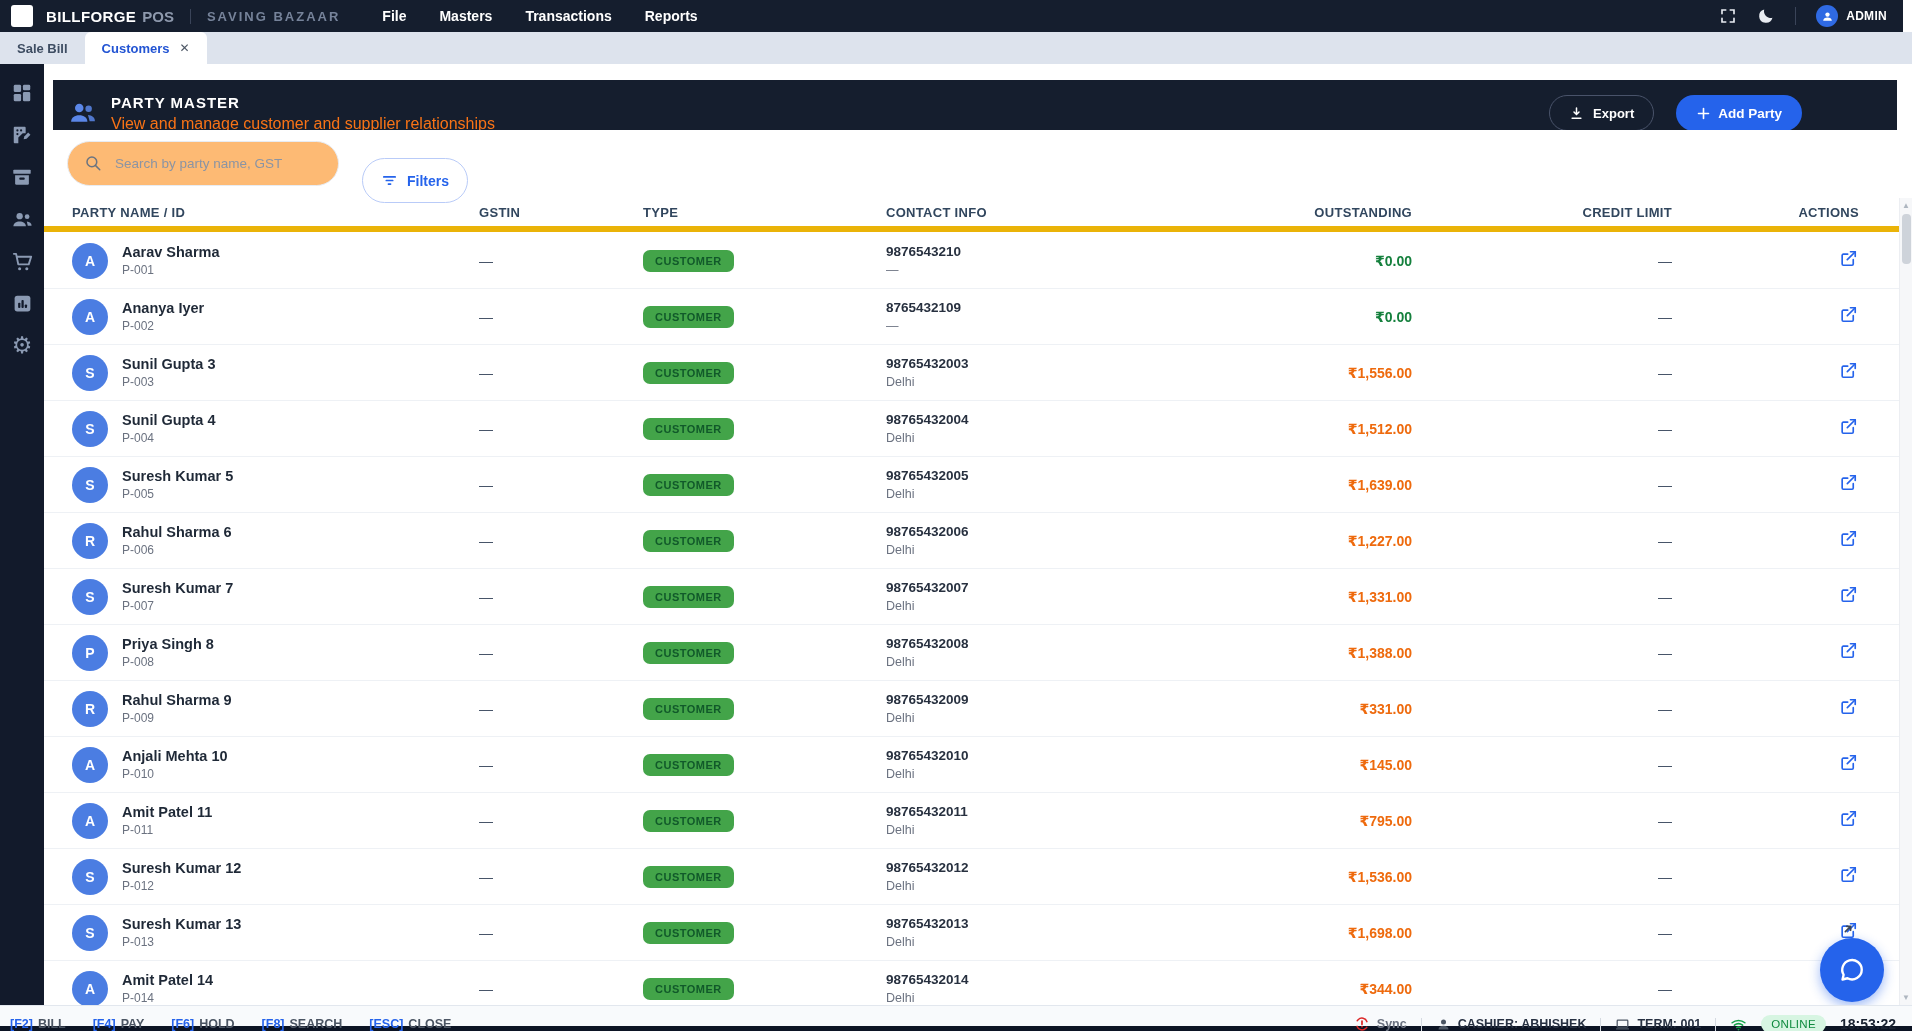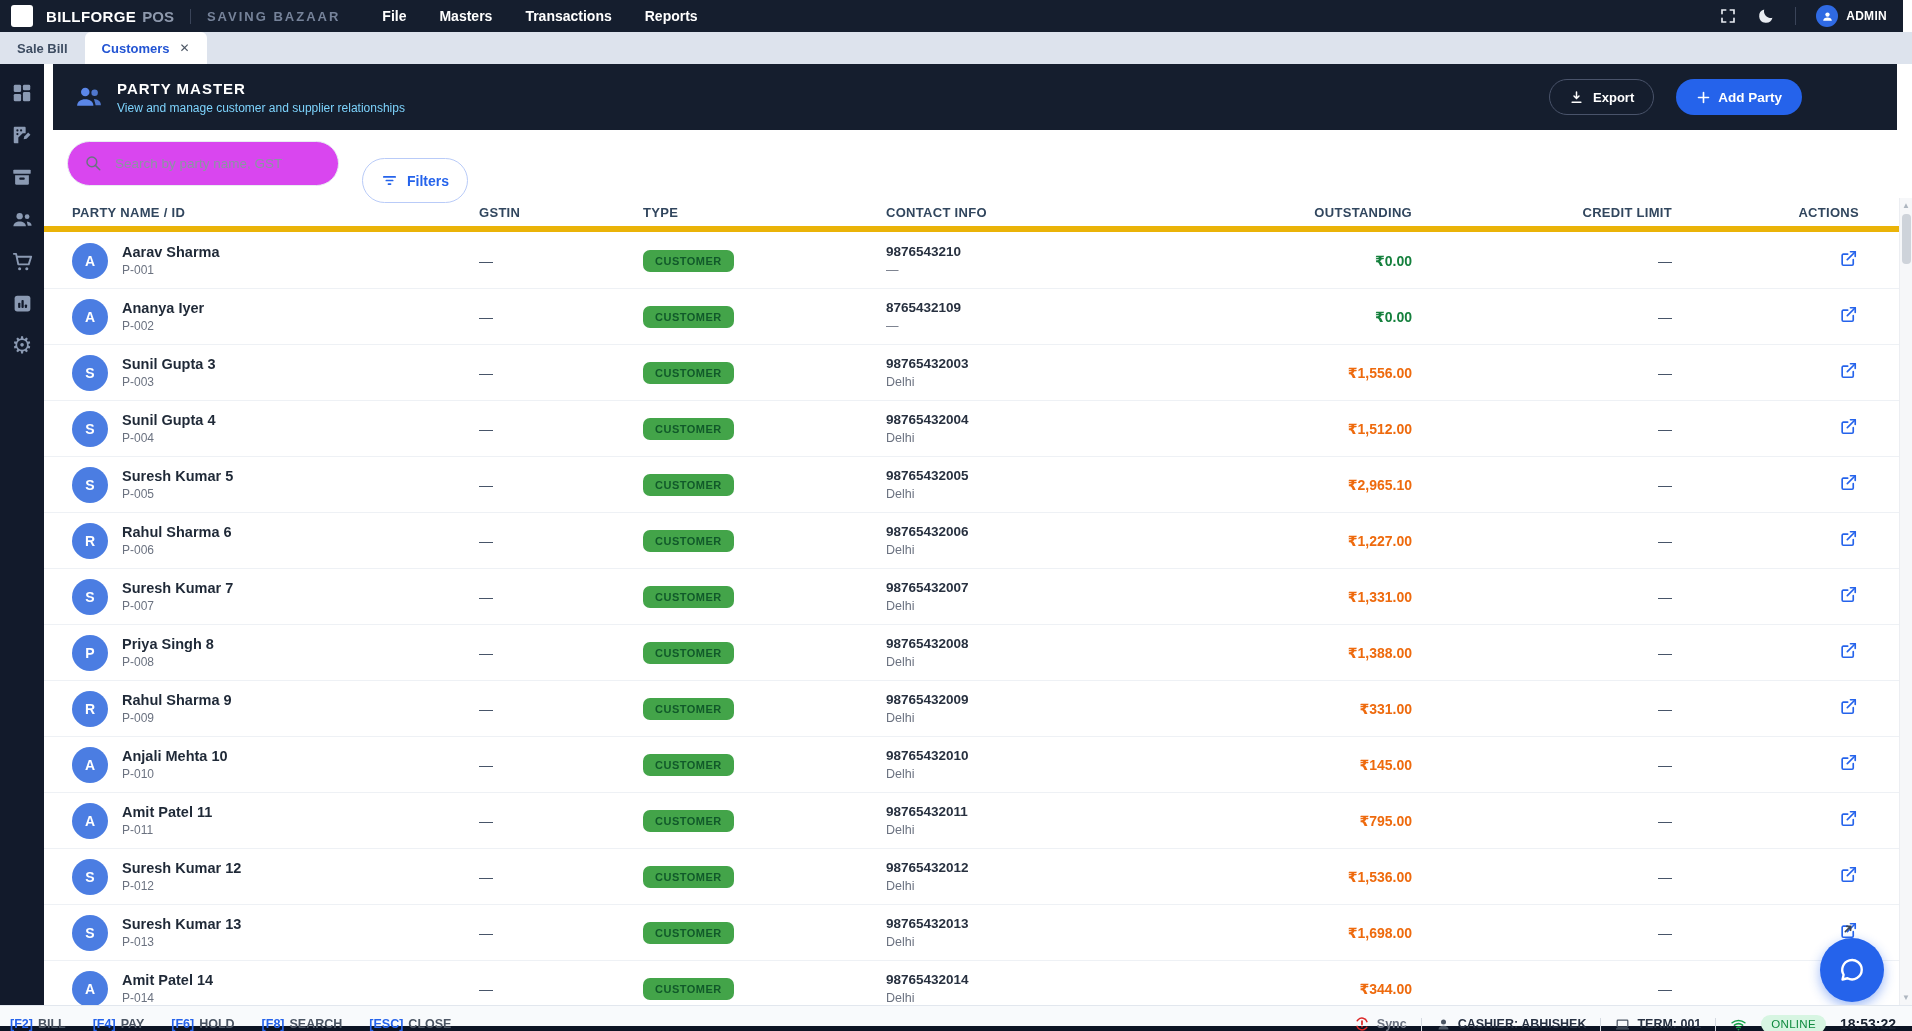--- a/index.html
+++ b/index.html
@@ -36,38 +36,38 @@
   
   .sidebar { position:absolute; left:0; top:64px; width:44px; bottom:26px; background:#121a2b;
     display:flex; flex-direction:column; align-items:center; padding-top:17px; gap:18px; }
   .side-icon { width:24px; height:24px; color:#8b9ab3; display:flex; align-items:center;
     justify-content:center; cursor:pointer; }
   .side-icon span { font-size:23px; line-height:1; }
 
   
   .content { position:absolute; left:44px; top:64px; right:0; bottom:26px; background:#fff; overflow:hidden; }
 
-  .banner { position:absolute; left:9px; right:15px; top:0; height:66px; background:#151e2e;
-    display:flex; align-items:center; padding-left:21px; color:#fff; }
+  .banner { position:absolute; left:9px; right:15px; top:16px; height:66px; background:#151e2e;
+    display:flex; align-items:center; padding-left:15px; color:#fff; }
   .banner-ppl { width:30px; height:30px; color:#5b87e8; }
   .banner-text { margin-left:13px; }
   .banner-title { font-size:15px; font-weight:800; letter-spacing:1px; }
-  .banner-sub { font-size:12px; color:#7dd3fc; margin-top:4px; }
+  .banner-sub { font-size:16px; color:#f97316; margin-top:4px; }
   .banner-btns { margin-left:auto; margin-right:95px; display:flex; align-items:center; gap:22px; }
   .btn-export { height:36px; padding:0 19px; border-radius:18px; border:1px solid #49536a;
     background:transparent; color:#fff; font-size:13px; font-weight:700; display:flex;
     align-items:center; gap:9px; cursor:pointer; font-family:inherit; }
   .btn-add { height:36px; padding:0 20px; border-radius:18px; border:none; background:#2563eb;
     color:#fff; font-size:13.5px; font-weight:800; display:flex; align-items:center; gap:7px;
     cursor:pointer; font-family:inherit; }
 
   .toolbar { position:absolute; left:0; right:0; top:66px; height:66px; background:#fff; }
   .search-wrap { position:absolute; left:23px; top:11px; width:272px; height:45px; }
   .search-wrap .mag { position:absolute; left:17px; top:13px; width:18px; height:18px; color:#6b7480; }
-  .search-input { width:100%; height:100%; border:1px solid #e8ecf2; background:#d946ef;
+  .search-input { width:100%; height:100%; border:1px solid #e8ecf2; background:#fdba74;
     border-radius:23px; padding:0 16px 0 47px; font-size:13.5px; color:#1f2937; outline:none;
     font-family:inherit; }
   .search-input::placeholder { color:#8b94a3; }
   .btn-filters { position:absolute; left:318px; top:28px; height:45px; padding:0 18px;
     border-radius:23px; border:1.5px solid #b9cbf8; background:#fff; color:#2563eb;
     font-size:14px; font-weight:700; display:flex; align-items:center; gap:9px; cursor:pointer;
     font-family:inherit; }
 
   
   .grid-cols { display:grid; grid-template-columns:407px 164px 243px 294px 232px 260px auto;
@@ -394,21 +394,21 @@
               <div class="pname">Suresh Kumar 5</div>
               <div class="pid">P-005</div>
             </div>
           </div>
           <div class="dash">—</div>
           <div><span class="badge">CUSTOMER</span></div>
           <div>
             <div class="phone">98765432005</div>
             <div class="city">Delhi</div>
           </div>
-          <div class="col-right"><span class="amount due">₹2,965.10</span></div>
+          <div class="col-right"><span class="amount due">₹1,639.00</span></div>
           <div class="col-right dash">—</div>
           <div class="cell-actions"><span class="act-btn">
               <svg width="19" height="19" viewBox="0 0 24 24" fill="none" stroke="currentColor" stroke-width="2.1" stroke-linecap="round" stroke-linejoin="round">
                 <path d="M18 13.5V19a1.5 1.5 0 0 1-1.5 1.5h-11A1.5 1.5 0 0 1 4 19V8a1.5 1.5 0 0 1 1.5-1.5H11"></path>
                 <path d="M14.5 3.5H20.5V9.5"></path>
                 <path d="M10.5 13.5 20.5 3.5"></path>
               </svg>
             </span></div>
         </div>
         <div class="row grid-cols">

